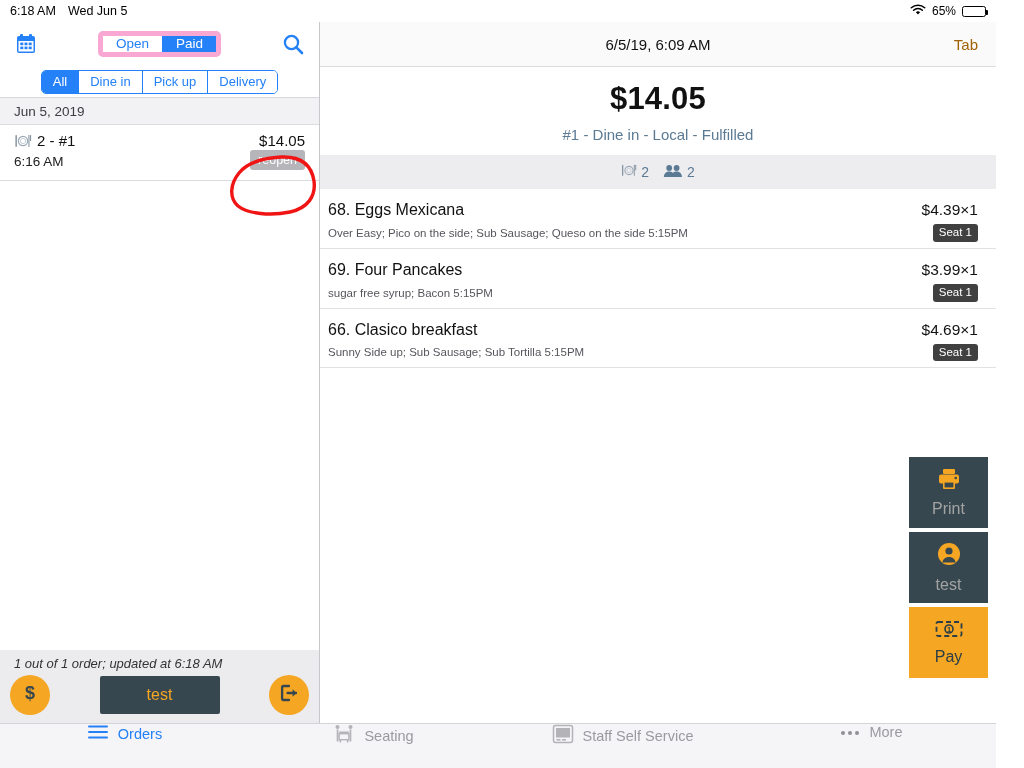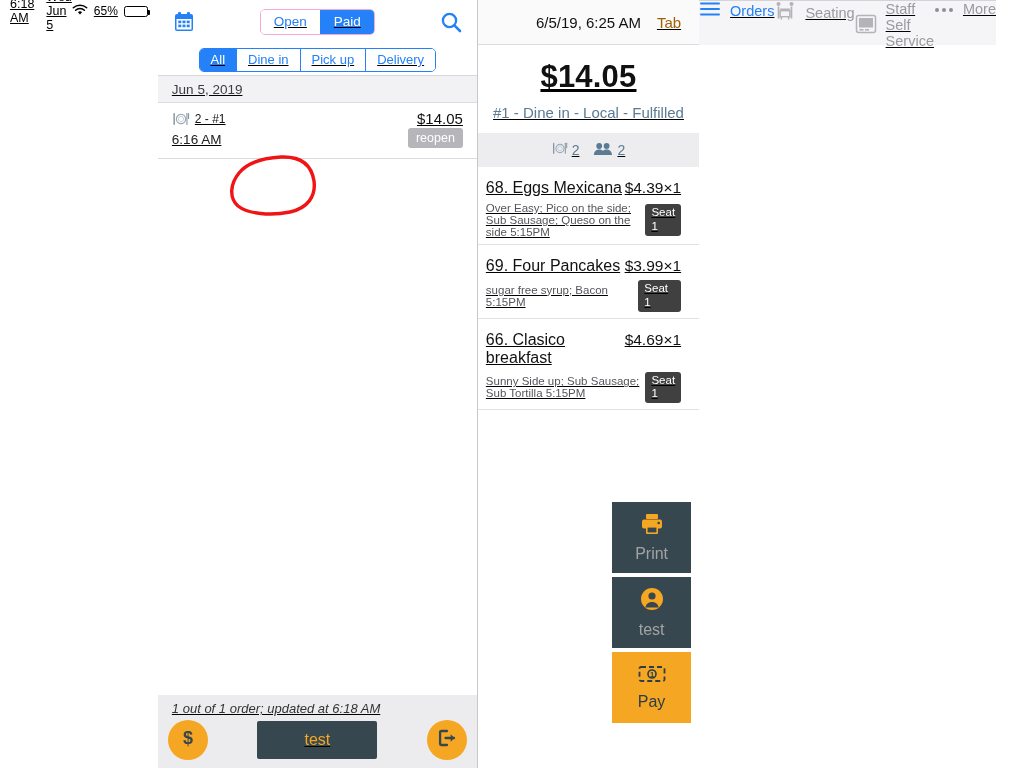--- a/index.html
+++ b/index.html
@@ -3,21 +3,21 @@
 <meta charset="utf-8">
 <style>
   * { margin:0; padding:0; box-sizing:border-box; }
   html, body {
     width:1024px; height:768px;
     font-family:"Liberation Sans", sans-serif;
     background:#ffffff;
     overflow:hidden;
     -webkit-font-smoothing:antialiased;
   }
-  #app { position:relative; width:996px; height:768px; display:flex; flex-direction:row;text-decoration:underline; }
+  #app { position:relative; width:996px; height:768px; display:flex; flex-direction:column; }
 
   
   .statusbar {
     height:22px; flex:0 0 22px; background:#ffffff;
     display:flex; align-items:center; padding:0 10px;
     font-size:12.5px; color:#000;
   }
   .sb-left { display:flex; align-items:center; gap:12px; }
   .sb-right { margin-left:auto; display:flex; align-items:center; gap:6px; }
   .sb-pct { font-size:12px; }
@@ -34,21 +34,21 @@
     width:320px; flex:0 0 320px; display:flex; flex-direction:column;
     background:#ffffff; border-right:1px solid #c8c8cc; min-height:0;
   }
   .left-toolbar {
     height:44px; flex:0 0 44px; display:flex; align-items:center;
     padding:0 14px; background:#fff;
   }
   .cal-ico { width:24px; height:24px; }
   .seg-wrap { margin:0 auto; }
   .seg {
-    display:flex; border:1px solid #f9a8d4; border-radius:5px; overflow:hidden;
+    display:flex; border:5px solid #f9a8d4; border-radius:5px; overflow:hidden;
     height:26px;
   }
   .seg div {
     font-size:13.5px; padding:0 13px; display:flex; align-items:center;
     color:#2481f7; background:#fff; border-right:1px solid #2481f7; line-height:1;
   }
   .seg div:last-child { border-right:none; }
   .seg div.on { background:#2481f7; color:#fff; }
   .search-ico { width:24px; height:24px; }
 
@@ -69,21 +69,21 @@
     padding:0 14px; font-size:13.5px; color:#3c3c42; border-bottom:1px solid #dcdce0;
   }
 
   .order-list { flex:1 1 auto; overflow:hidden; background:#fff; min-height:0; }
   .order-row {
     position:relative; height:56px; padding:7px 14px 7px 14px;
     border-bottom:1px solid #dcdce0; background:#fff;
   }
   .or-top { display:flex; align-items:center; }
   .table-ico { width:18px; height:16px; margin-right:5px; }
-  .or-title { font-size:12px; color:#111; }
+  .or-title { font-size:15px; color:#111; }
   .or-amt { margin-left:auto; font-size:15px; color:#111; }
   .or-time { font-size:13.5px; color:#222; margin-top:5px; }
   .reopen-badge {
     position:absolute; right:14px; bottom:10px;
     background:#b6b6ba; color:#fff; font-size:12.5px;
     padding:3px 8px; border-radius:3px; line-height:1.15;
   }
 
   .left-footer { flex:0 0 auto; background:#ececee; }
   .lf-status {
@@ -275,21 +275,21 @@
               </svg>
             </span>
           </div>
         </div>
       </div>
     </div>
 
     <div class="right">
 
       <div class="r-topbar">
-        <div class="r-datetime">6/5/19, 6:25 AM</div>
+        <div class="r-datetime">6/5/19, 6:09 AM</div>
         <div class="r-tab">Tab</div>
       </div>
 
       <div class="r-summary">
         <div class="r-total">$14.05</div>
         <div class="r-sub">#1 - Dine in - Local - Fulfilled</div>
       </div>
 
       <div class="r-counts">
         <span class="cnt">

